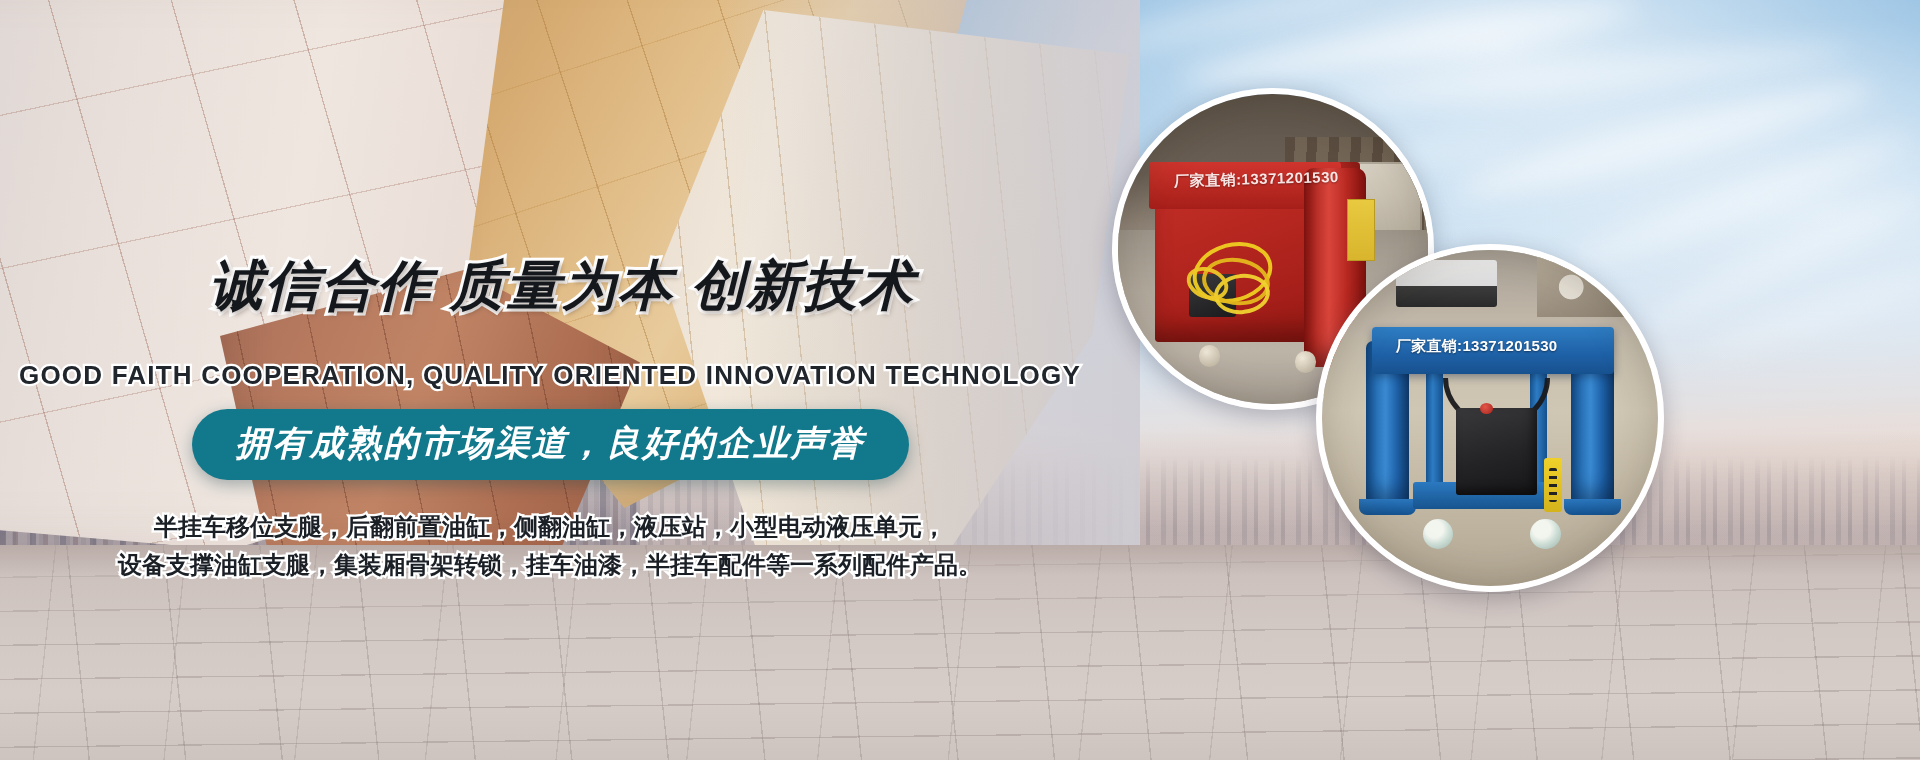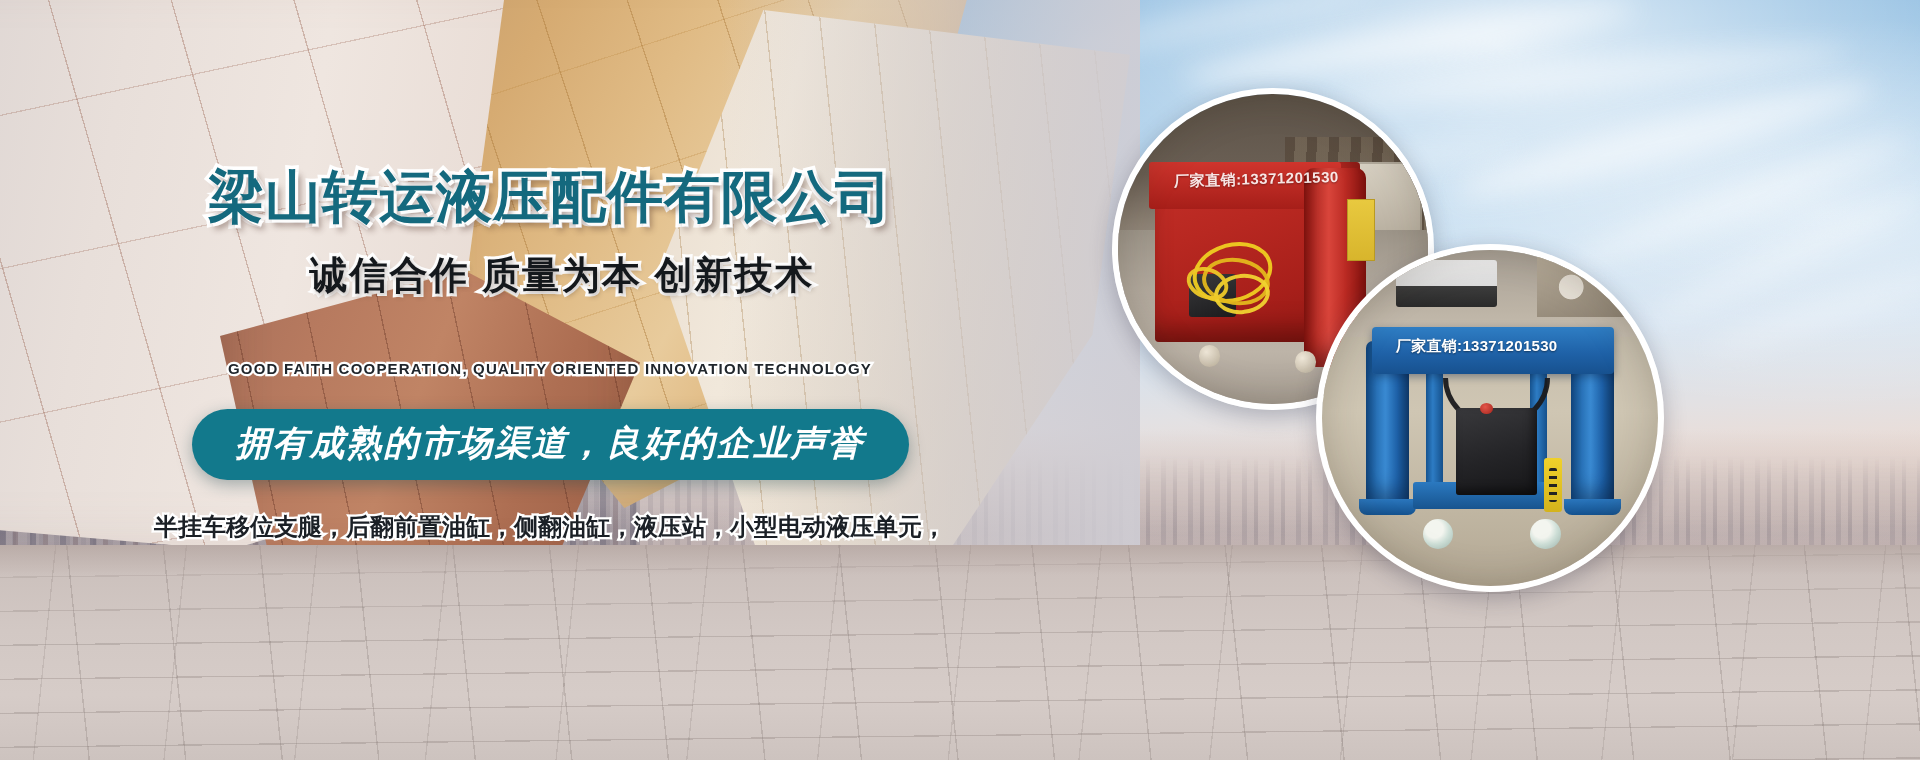--- a/index.html
+++ b/index.html
@@ -215,34 +215,35 @@
     -webkit-text-stroke:7px #ffffff;
     paint-order:stroke fill;
     text-shadow:
       3px 3px 0 rgba(255,255,255,.95),
       5px 6px 6px rgba(70,40,30,.45);
     white-space:nowrap;
   }
 
   .subtitle {
     position:absolute; left:0; right:0; top:250px;
-    font-size:38px;
+    font-size:54px;
     font-weight:bold;
+    font-style:italic;
     letter-spacing:2px;
     color:#14181c;
     -webkit-text-stroke:6px #ffffff;
     paint-order:stroke fill;
     text-shadow:2px 3px 5px rgba(60,40,30,.35);
     white-space:nowrap;
     padding-left:24px;
   }
 
   .subtitle-en {
     position:absolute; left:0; right:0; top:360px;
-    font-size:15px;
+    font-size:26px;
     font-weight:bold;
     letter-spacing:1.2px;
     color:#20262c;
     -webkit-text-stroke:4.5px #ffffff;
     paint-order:stroke fill;
     white-space:nowrap;
   }
 
   .pill-wrap {
     position:absolute; left:0; right:0; top:409px;
@@ -461,32 +462,32 @@
       </div>
     <div class="arch-fade"></div>
   </div>
 
   <div class="plaza">
     <div class="plaza-edge"></div>
   </div>
 
   <div class="textblock">
 
-    <div class="title">梁山转运液压配件有限公司</div>
 
     <div class="subtitle">诚信合作 质量为本 创新技术</div>
 
     <div class="subtitle-en">GOOD FAITH COOPERATION, QUALITY ORIENTED INNOVATION TECHNOLOGY</div>
 
     <div class="pill-wrap">
       <div class="pill">拥有成熟的市场渠道，良好的企业声誉</div>
     </div>
 
     <div class="desc">
       <div>半挂车移位支腿，后翻前置油缸，侧翻油缸，液压站，小型电动液压单元，</div>
+      <div>设备支撑油缸支腿，集装厢骨架转锁，挂车油漆，半挂车配件等一系列配件产品。</div>
     </div>
 
   </div>
 
   <div class="photo photo-red">
     <div class="ph-inner red-scene">
       <div class="red-wallstuff"></div>
       <div class="red-bales"></div>
       <div class="red-floor"></div>
       <div class="red-body"></div>

